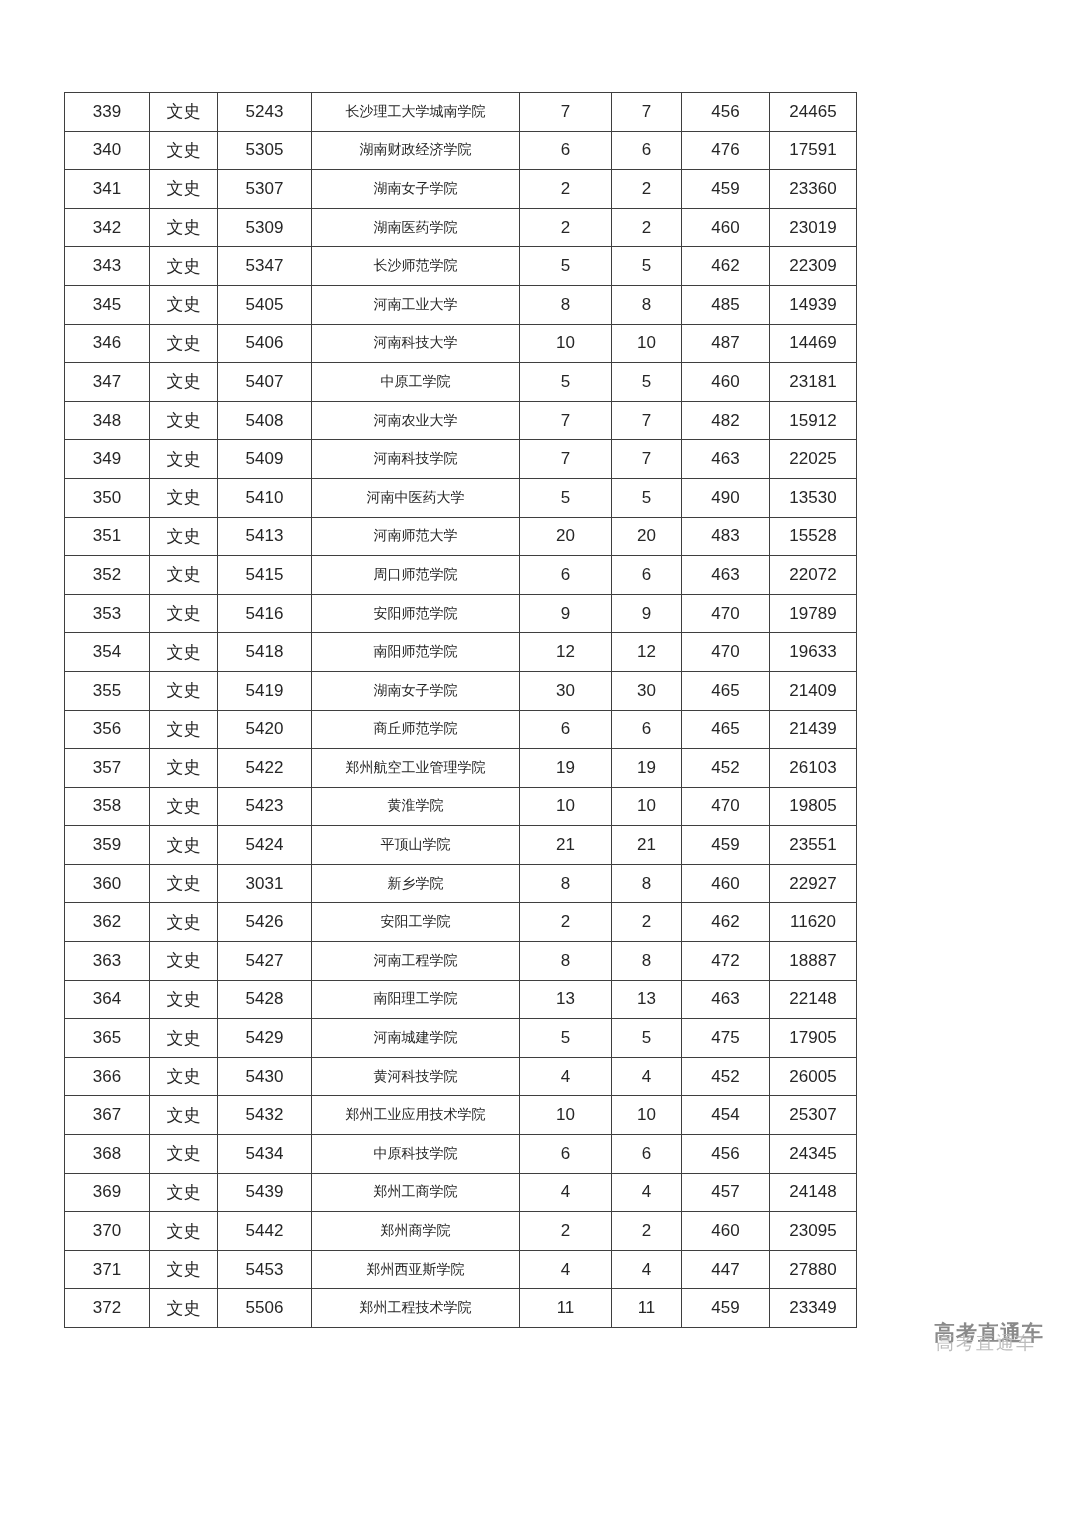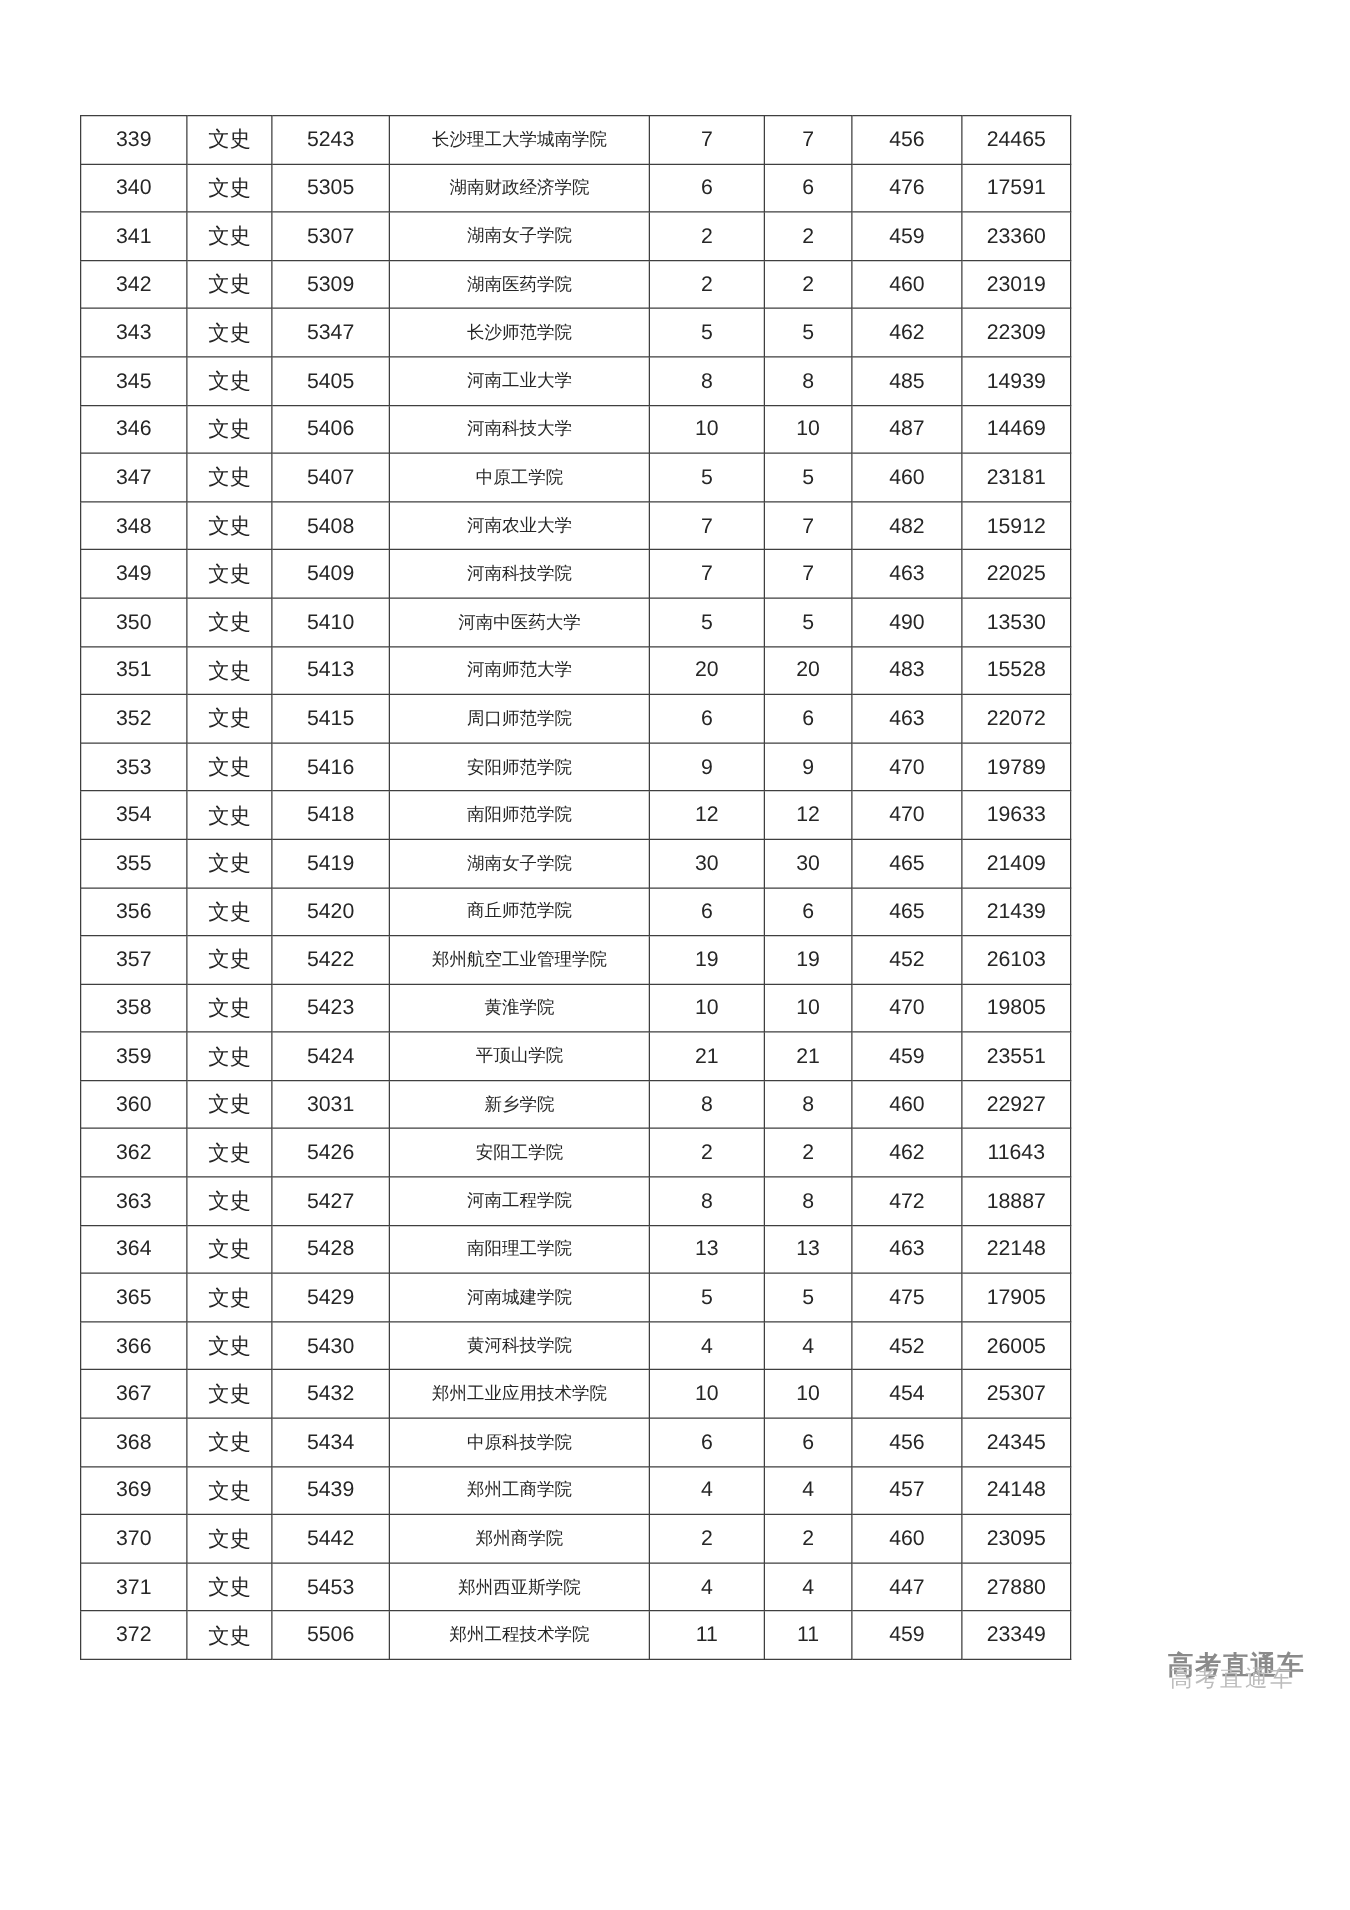--- a/index.html
+++ b/index.html
@@ -289,21 +289,21 @@
           <td class="col-rank">22927</td>
         </tr>
         <tr>
           <td class="col-no">362</td>
           <td class="col-category">文史</td>
           <td class="col-code">5426</td>
           <td class="col-school">安阳工学院</td>
           <td class="col-plan">2</td>
           <td class="col-admit">2</td>
           <td class="col-score">462</td>
-          <td class="col-rank">11643</td>
+          <td class="col-rank">11620</td>
         </tr>
         <tr>
           <td class="col-no">363</td>
           <td class="col-category">文史</td>
           <td class="col-code">5427</td>
           <td class="col-school">河南工程学院</td>
           <td class="col-plan">8</td>
           <td class="col-admit">8</td>
           <td class="col-score">472</td>
           <td class="col-rank">18887</td>

